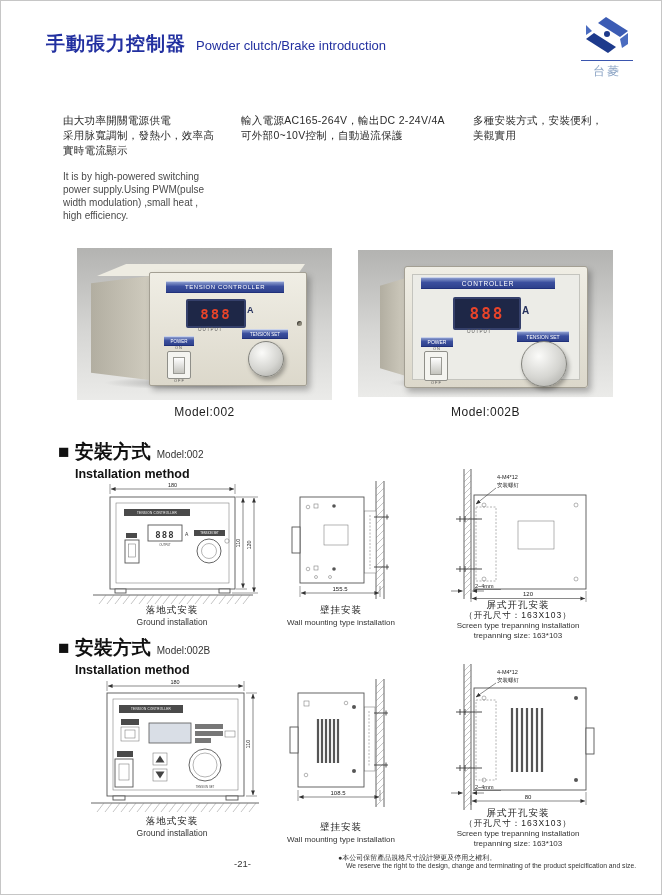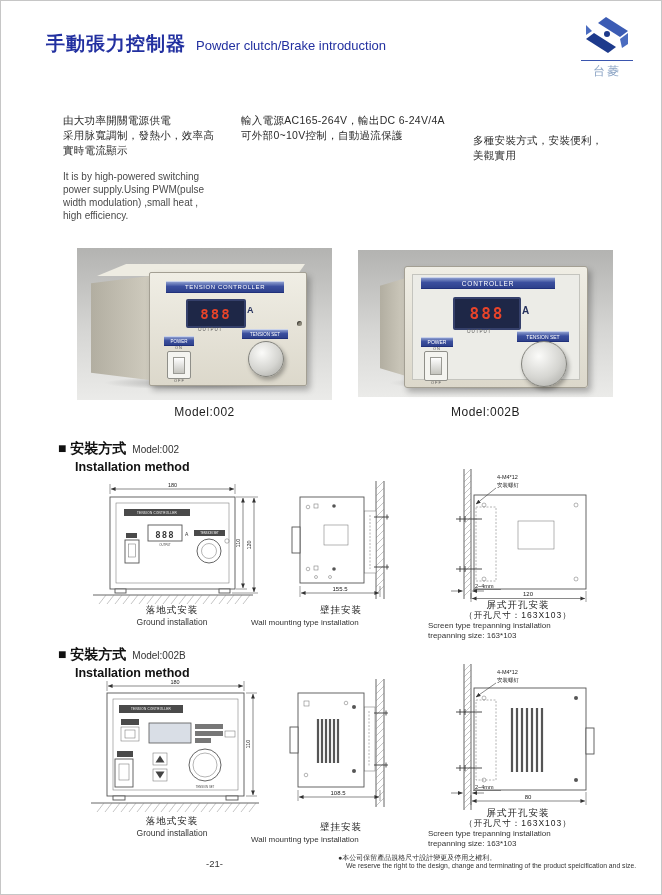--- a/index.html
+++ b/index.html
@@ -33,21 +33,21 @@
   .mini{color:#555;letter-spacing:1px;}
   .switch{background:#f4f4f0;border:1px solid #8f8f89;border-radius:2px;
           display:flex;align-items:center;justify-content:center;}
   .rocker{background:linear-gradient(180deg,#ffffff,#c4c4be);border:1px solid #9a9a94;}
   .knob{border-radius:50%;border:1px solid #83837d;
         background:radial-gradient(circle at 38% 32%,#fbfbf9,#d5d5d1 55%,#a5a5a0);
         box-shadow:2px 3px 4px rgba(0,0,0,.3);}
   .shadow{background:radial-gradient(ellipse at center,rgba(0,0,0,.32),rgba(0,0,0,0) 70%);}
   .hole{border-radius:50%;background:#8b8779;box-shadow:inset 1px 1px 1px rgba(0,0,0,.5);}
   
-  .sec-line1{font-size:14px;font-weight:bold;color:#111;}
+  .sec-line1{font-size:19px;font-weight:bold;color:#111;}
   .sec-model{font-size:10px;font-weight:normal;color:#333;margin-left:6px;}
   .sec-line2{font-size:12.5px;font-weight:bold;color:#111;}
   
   svg text{font-family:"Liberation Sans","DejaVu Sans",sans-serif;}
   .ln{stroke:#555;stroke-width:.9;fill:none}
   .lnf{stroke:#555;stroke-width:.9;fill:#fff}
   .ln2{stroke:#777;stroke-width:.55;fill:none}
   .ln2f{stroke:#777;stroke-width:.55;fill:#fff}
   .dim{stroke:#3a3a3a;stroke-width:.6;fill:none}
   .tick{stroke:#3a3a3a;stroke-width:.5}
@@ -58,23 +58,23 @@
   .dt6{font-size:6px;fill:#222}
   .dt55{font-size:5.5px;fill:#222}
   .svgzh{font-size:5.5px;fill:#222}
   .t3{font-size:3px;fill:#fff;letter-spacing:.3px}
   .t28{font-size:2.8px;fill:#fff}
   .t28d{font-size:2.8px;fill:#444}
   .seg{font-size:9px;font-weight:bold;fill:#333;font-family:"DejaVu Sans Mono",monospace;letter-spacing:1px}
   
   .dcap-zh{font-size:9.5px;color:#1c1c1c;text-align:center;letter-spacing:1px;}
   .dcap-en{font-size:8.5px;color:#333;text-align:center;}
-  .dcap-en2{font-size:8px;color:#333;}
-  
-  .pgnum{font-size:9.5px;color:#333;}
+  .dcap-en2{font-size:8px;color:#333;text-align:center;}
+  
+  .pgnum{font-size:9.5px;color:#333;margin-left:28px;}
   .foot-zh{font-size:7px;color:#333;}
   .foot-en{font-size:6.8px;color:#333;}
 </style>
 </head>
 <body>
 
 <svg width="0" height="0" style="position:absolute" aria-hidden="true">
   <defs>
     <marker id="ah" viewBox="0 0 10 10" refX="9.5" refY="5" markerWidth="8" markerHeight="8" orient="auto-start-reverse">
       <path d="M0,1L10,5L0,9z" fill="#333"></path>
@@ -102,24 +102,24 @@
   <div class="abs" style="left:62px;top:112px;width:172px;">
     <div class="feat-zh ws">由大功率開關電源供電
 采用脉寬調制，發熱小，效率高
 實時電流顯示</div>
     <div class="feat-en ws">It is by high-powered switching
 power supply.Using PWM(pulse
 width modulation) ,small heat ,
 high efficiency.</div>
   </div>
   <div class="abs" style="left:240px;top:112px;width:220px;">
-    <div class="feat-zh ws">輸入電源AC165-264V，輸出DC 6-24V/4A
+    <div class="feat-zh ws">輸入電源AC165-264V，輸出DC 2-24V/4A
 可外部0~10V控制，自動過流保護</div>
   </div>
-  <div class="abs" style="left:472px;top:112px;width:160px;margin-top:20px;">
+  <div class="abs" style="left:472px;top:112px;width:160px;">
     <div class="feat-zh ws">多種安裝方式，安裝便利，
 美觀實用</div>
   </div>
 
   <div class="abs photo" style="left:76px;top:247px;width:255px;height:152px;">
     <div class="abs shadow" style="left:26px;top:128px;width:204px;height:14px;"></div>
     <div class="abs u-side" style="left:14px;top:28px;width:58px;height:104px;clip-path:polygon(0 7%,100% 0,100% 100%,0 93%);"></div>
     <div class="abs" style="left:20px;top:16px;width:208px;height:12px;background:#eeece2;clip-path:polygon(0 100%,14% 0,100% 0,96% 100%);"></div>
     <div class="abs u-front" style="left:72px;top:24px;width:156px;height:112px;">
       <div class="abs blue-band" style="left:16px;top:8px;width:118px;height:10px;font-size:6px;letter-spacing:.6px;">TENSION CONTROLLER</div>
@@ -246,21 +246,21 @@
     <line class="dim" x1="34.5" y1="122" x2="46" y2="122" marker-start="url(#ah)"></line>
     <path class="tick" d="M33,124V133M148,122V133"></path>
     <line class="dim" x1="34" y1="129.5" x2="147" y2="129.5" marker-start="url(#ah)" marker-end="url(#ah)"></line>
     <text class="dt6" x="90" y="127" text-anchor="middle">120</text>
   </svg>
   <div class="abs dcap-zh" style="left:437px;top:598px;width:160px;">屏式开孔安装</div>
   <div class="abs dcap-zh" style="left:437px;top:609px;width:160px;font-size:8.5px;">（开孔尺寸：163X103）</div>
   <div class="abs dcap-en2" style="left:427px;top:620px;width:180px;">Screen type trepanning installation</div>
   <div class="abs dcap-en2" style="left:427px;top:630px;width:180px;">trepanning  size: 163*103</div>
 
-  <div class="abs" style="left:57px;top:634px;margin-top:10px;">
+  <div class="abs" style="left:57px;top:634px;">
     <div><span class="sec-line1">■ 安裝方式</span><span class="sec-model">Model:002B</span></div>
     <div class="sec-line2" style="margin-left:17px;margin-top:2px;">Installation method</div>
   </div>
 
   <svg class="abs" style="left:76px;top:676px;" width="190" height="140" viewBox="0 0 190 140">
     <path class="tick" d="M30,14V4M167,14V4"></path>
     <line class="dim" x1="31" y1="9" x2="166" y2="9" marker-start="url(#ah)" marker-end="url(#ah)"></line>
     <text class="dt55" x="98" y="7" text-anchor="middle">180</text>
     <rect class="lnf" x="30" y="16" width="137" height="103"></rect>
     <rect class="ln2" x="36" y="22" width="125" height="91"></rect>

